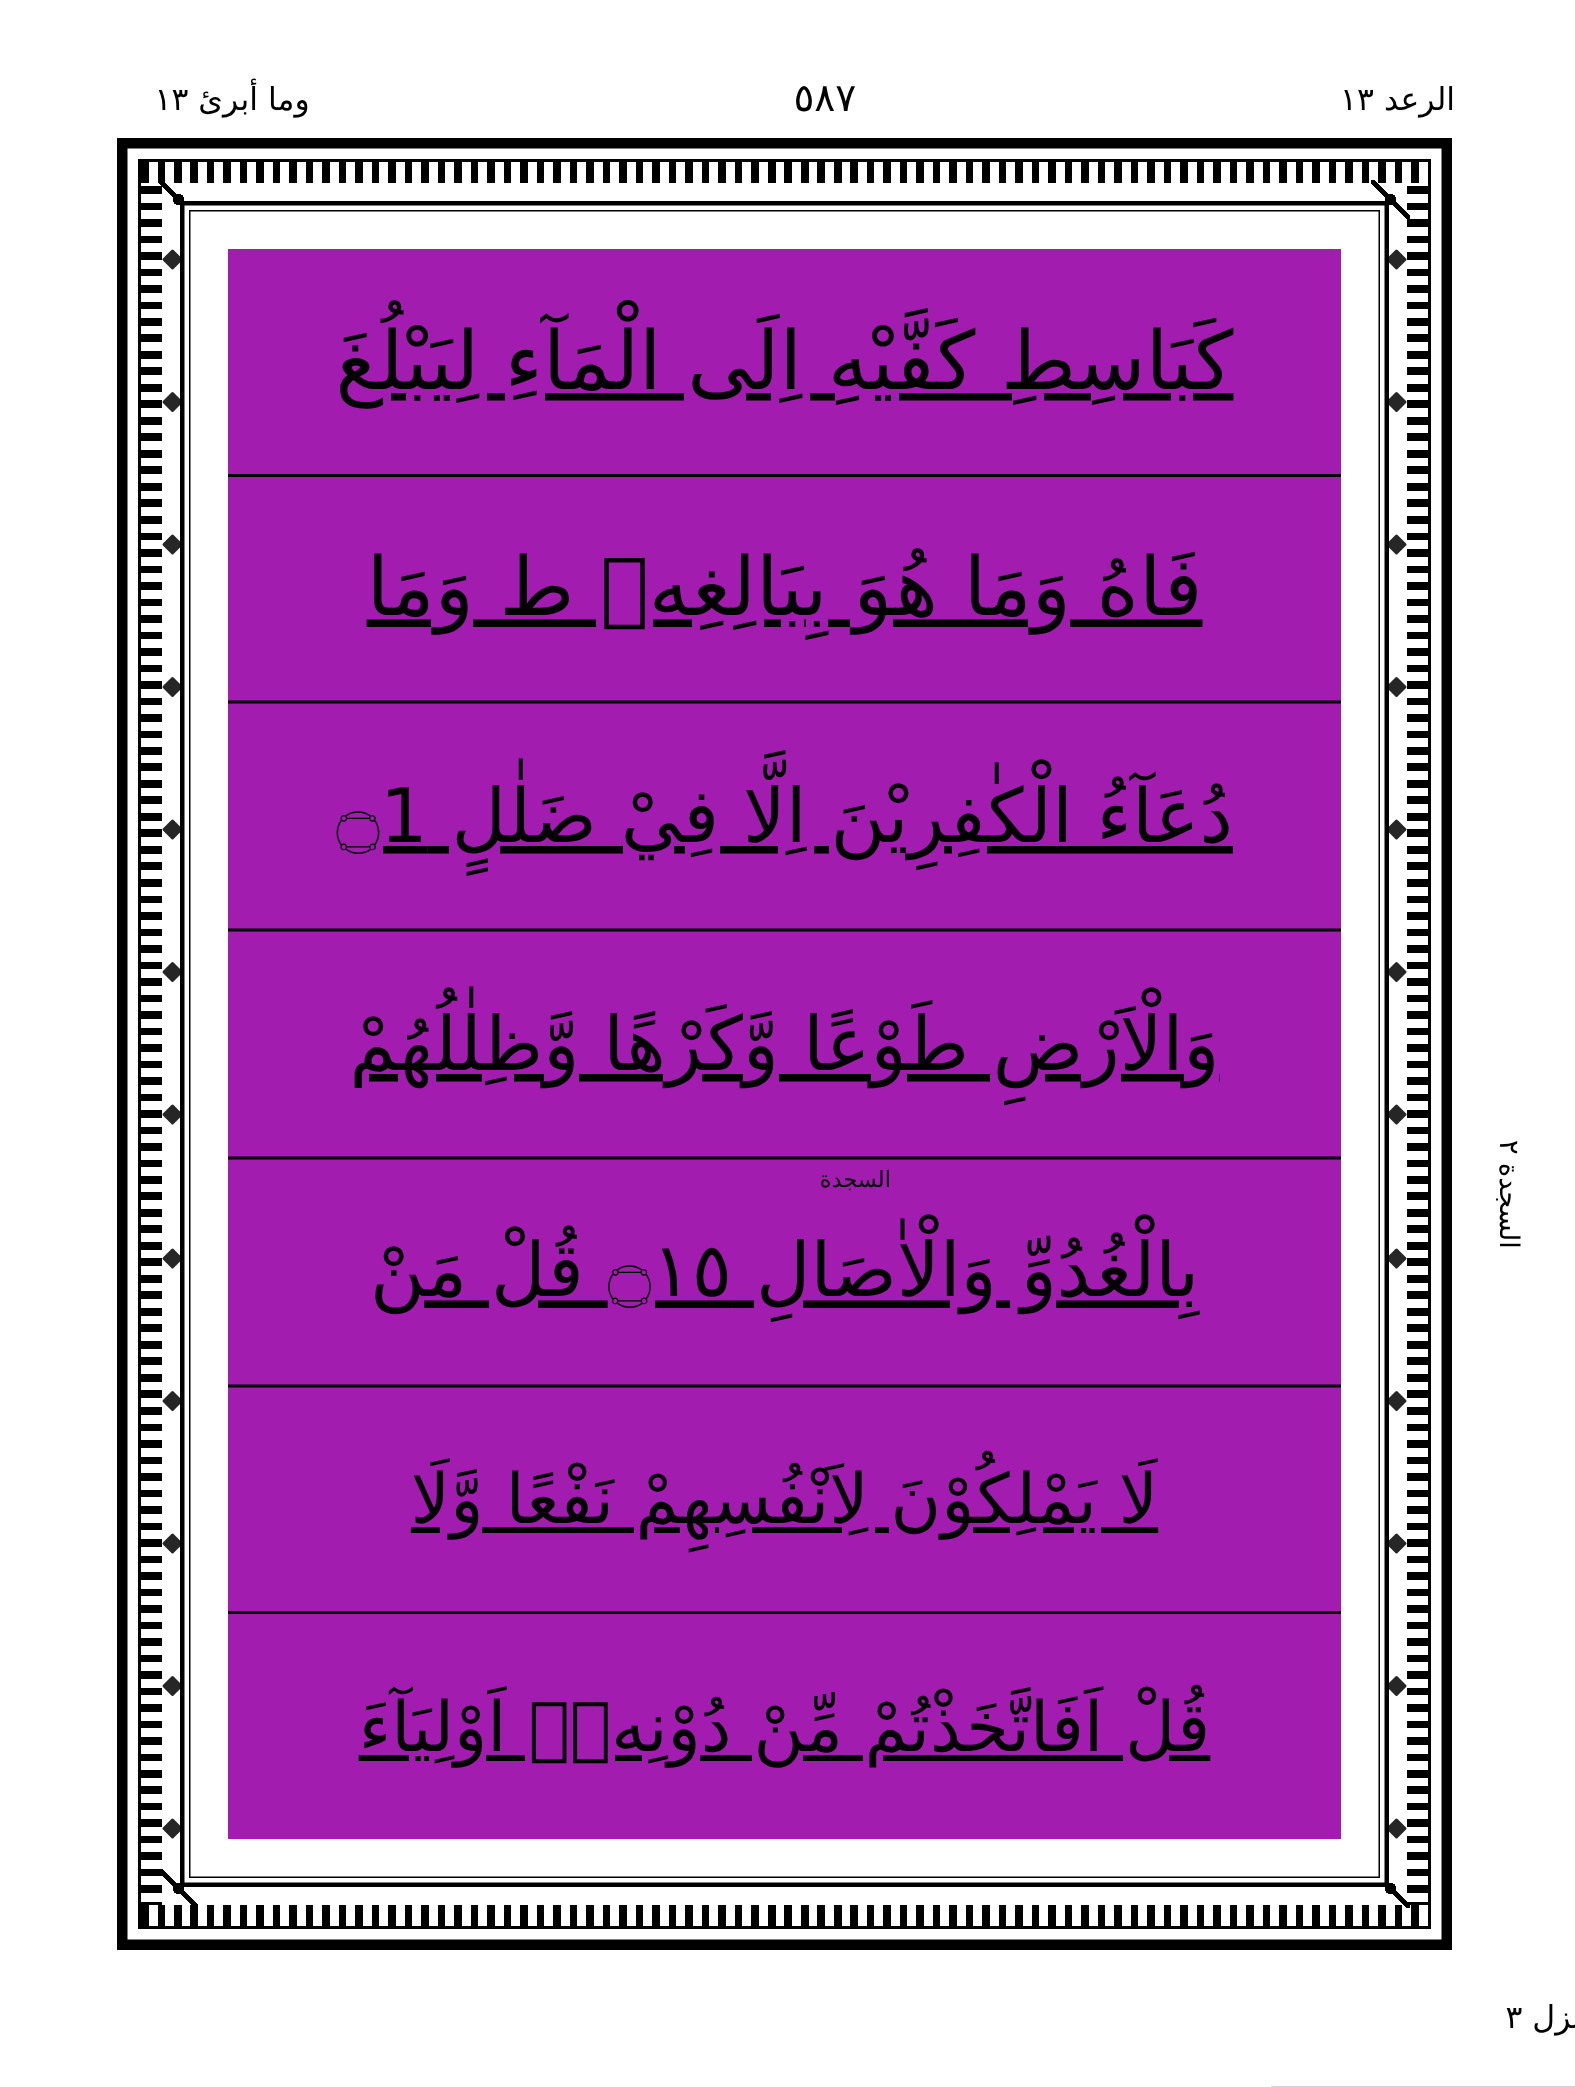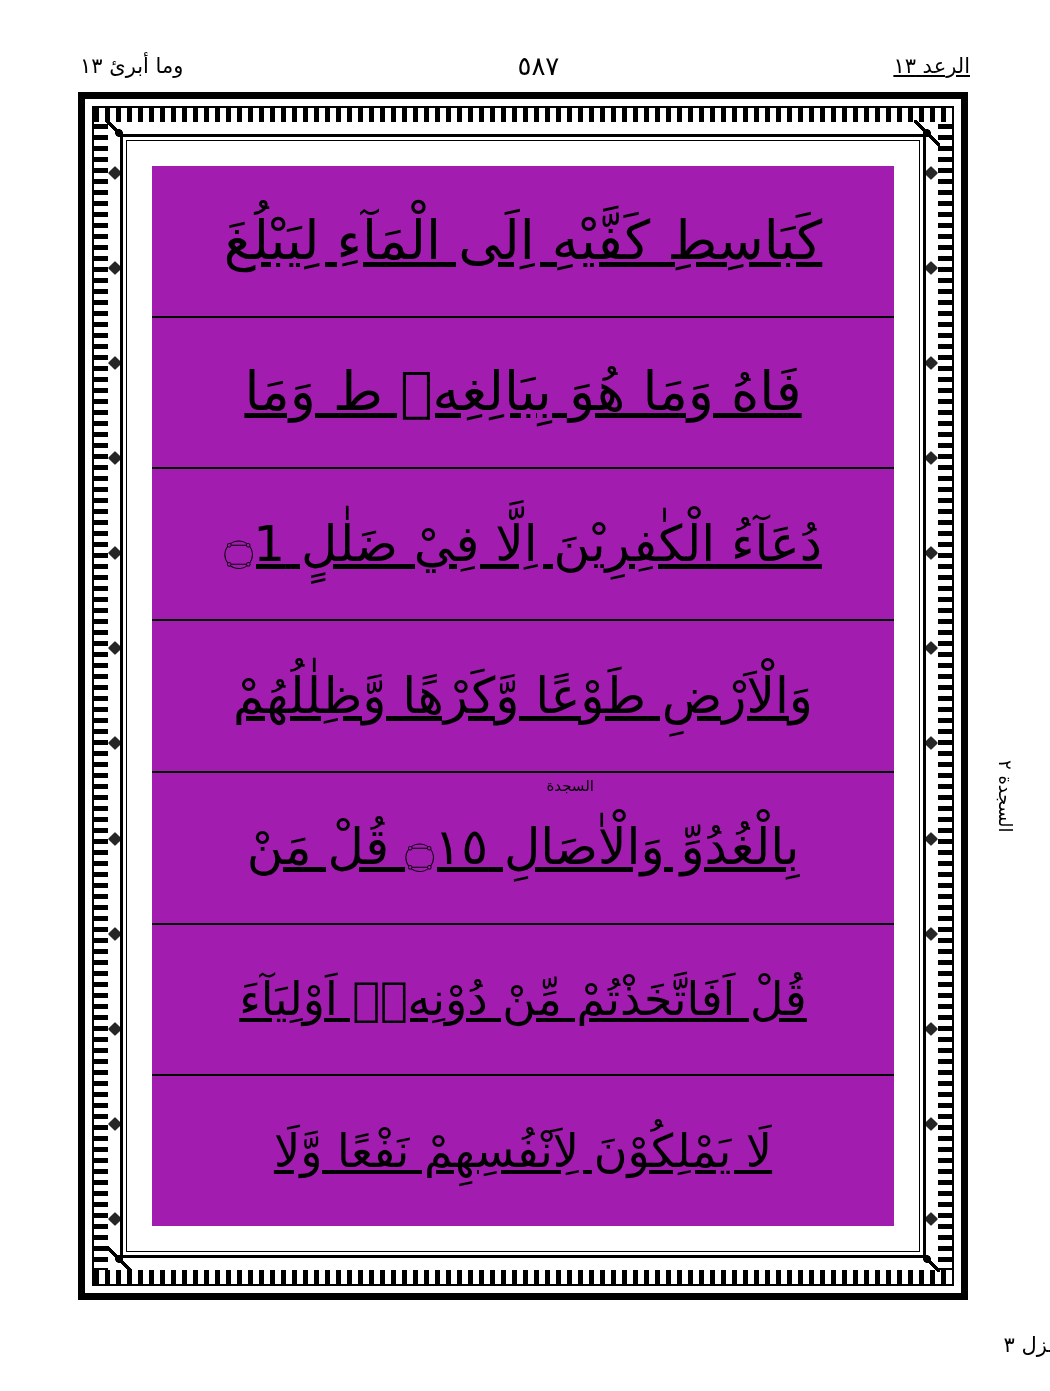--- a/index.html
+++ b/index.html
@@ -33,22 +33,23 @@
     display: flex;
     align-items: center;
     justify-content: space-between;
     direction: rtl;
   }
   .hdr-item {
     font-size: 21px;
     line-height: 1;
     white-space: nowrap;
     font-family: "DejaVu Sans", sans-serif;
-  }
-  .hdr-right { letter-spacing: 0px; text-decoration: underline; }
+    margin-left: 23px;
+  }
+  .hdr-right { letter-spacing: 0px; }
   .hdr-center { font-size: 26px; letter-spacing: 1px; }
   .hdr-left { }
 
   
   .footer {
     position: absolute;
     bottom: 34px;
     left: 16px;
     width: 100%;
     text-align: right;
@@ -256,25 +257,25 @@
             <div class="atext">وَالْاَرْضِ طَوْعًا وَّكَرْهًا وَّظِلٰلُهُمْ</div>
           </div>
 
           <div class="aline big">
             <span class="supernote">السجدة</span>
             <div class="atext">بِالْغُدُوِّ وَالْاٰصَالِ ۝١٥ قُلْ مَنْ</div>
           </div>
 
 
           <div class="aline dense">
+            <div class="atext">لَا يَمْلِكُوْنَ لِاَنْفُسِهِمْ نَفْعًا وَّلَا</div>
+          </div>
+
+          <div class="aline dense">
             <div class="atext">قُلْ اَفَاتَّخَذْتُمْ مِّنْ دُوْنِهٖۤ اَوْلِيَآءَ</div>
-          </div>
-
-          <div class="aline dense">
-            <div class="atext">لَا يَمْلِكُوْنَ لِاَنْفُسِهِمْ نَفْعًا وَّلَا</div>
           </div>
 
         </div>
       </div>
     </div>
   </div>
 
   <div class="side-label">السجدة ٢</div>
 
   <div class="footer">

